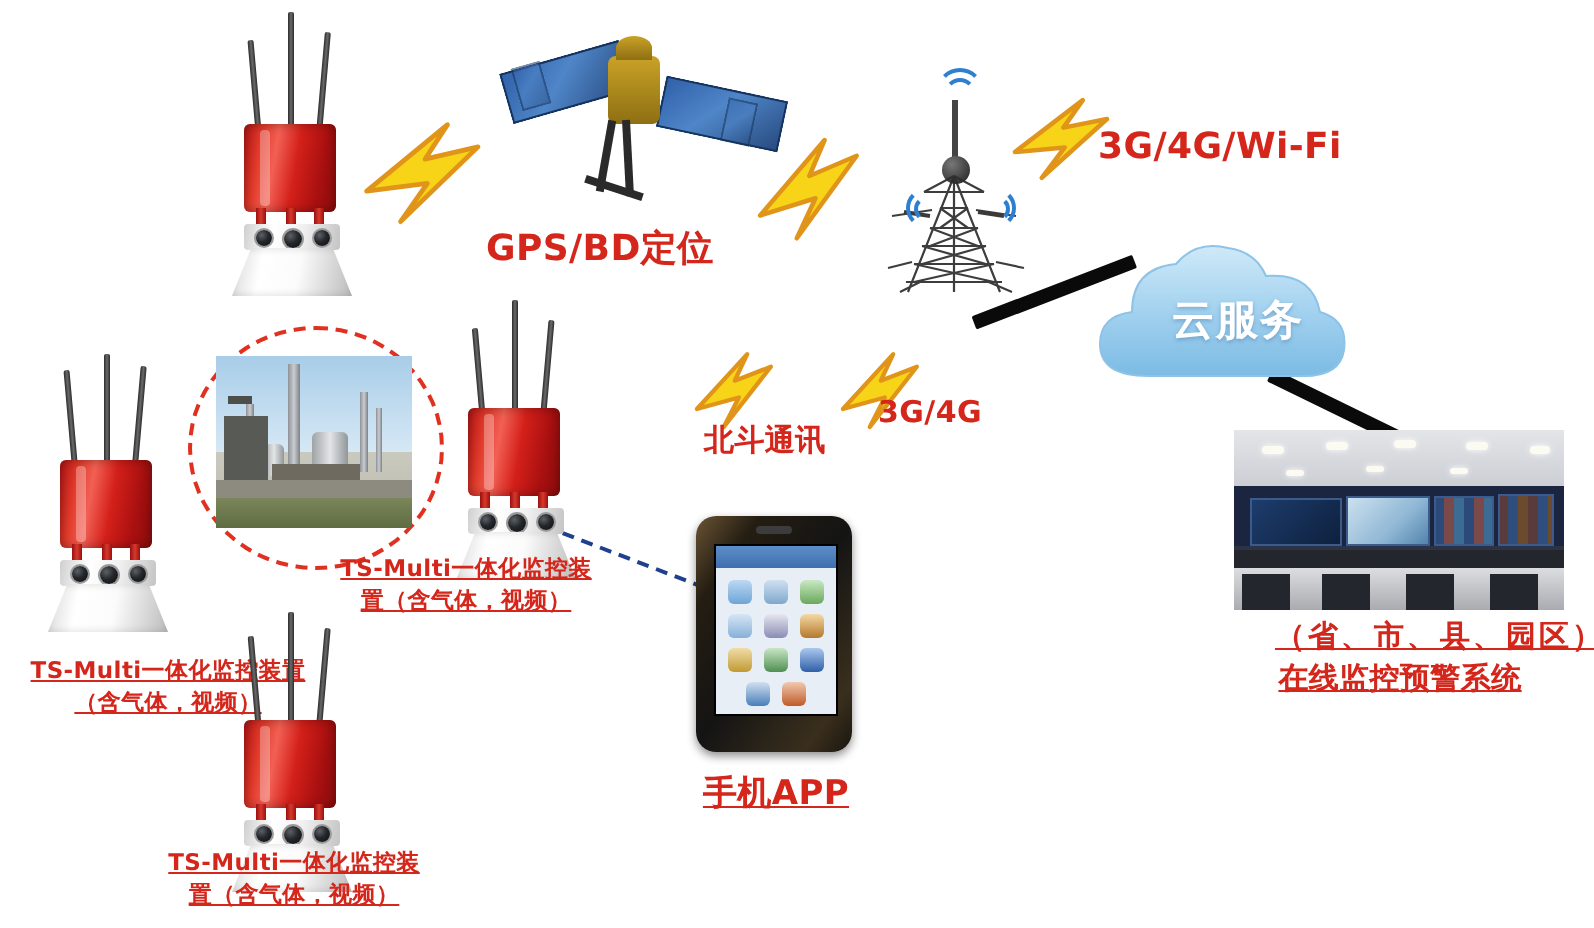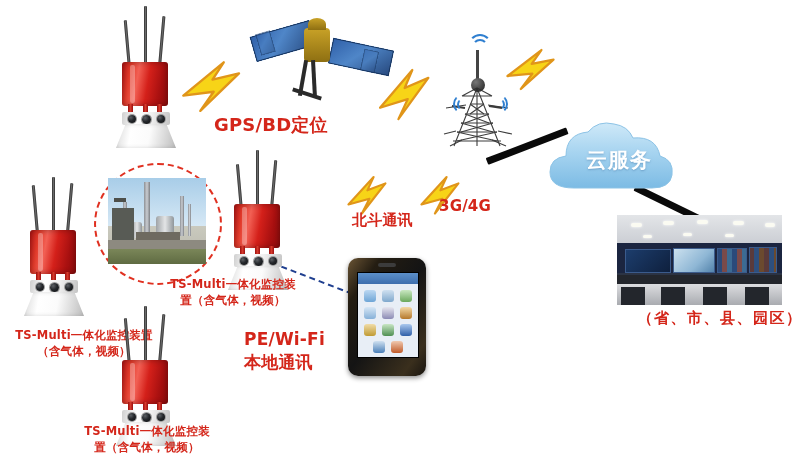--- a/index.html
+++ b/index.html
@@ -13,21 +13,21 @@
   
   .lbl{
     position:absolute;color:#d4261a;font-weight:bold;
     line-height:1.35;white-space:pre;letter-spacing:.2px;
   }
   .lbl.cn{font-family:"DejaVu Sans","Liberation Sans",sans-serif;}
   .lbl.sm{font-size:11.5px;}
   .lbl.md{font-size:15px;}
   .lbl.lg{font-size:17px;}
   .lbl.xl{font-size:18px;}
-  .lbl.ctr{text-align:center;}
+  .lbl.ctr{text-align:center;text-decoration:underline;}
 
   
   .device{position:absolute;}
   .dev-ant{position:absolute;background:linear-gradient(90deg,#2b2b2b,#6a6a6a,#2b2b2b);border-radius:1px;}
   .dev-body{
     position:absolute;border-radius:3px;
     background:linear-gradient(100deg,#b51414 0%,#e23a2a 18%,#f26054 34%,#d4201a 55%,#a81010 80%,#8e0c0c 100%);
     box-shadow:inset 0 0 6px rgba(0,0,0,.35);
   }
   .dev-body:after{
@@ -312,21 +312,22 @@
       <div class="tab-ico" style="left:6px;top:34px;width:12px;height:12px;background:linear-gradient(#d6e6f5,#86b0d8);"></div>
       <div class="tab-ico" style="left:24px;top:34px;width:12px;height:12px;background:linear-gradient(#e6e6ef,#8b8bb5);"></div>
       <div class="tab-ico" style="left:42px;top:34px;width:12px;height:12px;background:linear-gradient(#f3d9a6,#b5782c);"></div>
       <div class="tab-ico" style="left:6px;top:51px;width:12px;height:12px;background:linear-gradient(#f0dca8,#c09a33);"></div>
       <div class="tab-ico" style="left:24px;top:51px;width:12px;height:12px;background:linear-gradient(#c8e6c4,#4f8f52);"></div>
       <div class="tab-ico" style="left:42px;top:51px;width:12px;height:12px;background:linear-gradient(#aac8ee,#2f5fa8);"></div>
       <div class="tab-ico" style="left:15px;top:68px;width:12px;height:12px;background:linear-gradient(#cfe0f0,#4a7fb8);"></div>
       <div class="tab-ico" style="left:33px;top:68px;width:12px;height:12px;background:linear-gradient(#f0c9b0,#c05a28);"></div>
     </div>
   </div>
-
-  <div class="lbl cn xl" style="left:214px;top:113px;">GPS/BD定位</div>
+  <div class="lbl cn lg ctr" style="left:333px;top:386px;width:110px;">手机APP</div>
+
+  <div class="lbl cn xl" style="left:243px;top:113px;">GPS/BD定位</div>
   <div class="lbl cn md" style="left:352px;top:210px;">北斗通讯</div>
   <div class="lbl cn md" style="left:439px;top:196px;">3G/4G</div>
-  <div class="lbl cn lg" style="left:244px;top:328px;">PE/Wi-Fi
-本地通讯</div>
+  <div class="lbl cn xl" style="left:549px;top:62px;">3G/4G/Wi-Fi</div>
   <div class="lbl cn md ctr" style="left:628px;top:308px;width:184px;letter-spacing:1.5px;">（省、市、县、园区）</div>
+  <div class="lbl cn md ctr" style="left:608px;top:329px;width:184px;">在线监控预警系统</div>
 
 </div>
 
 </body></html>

